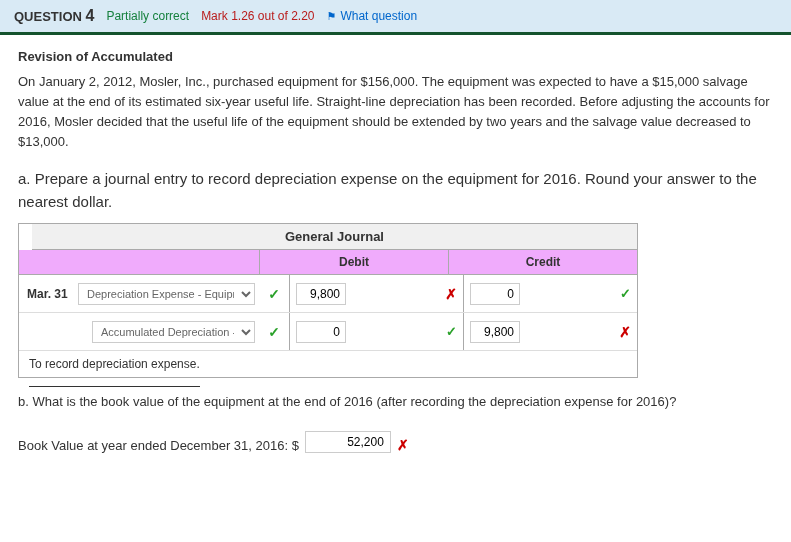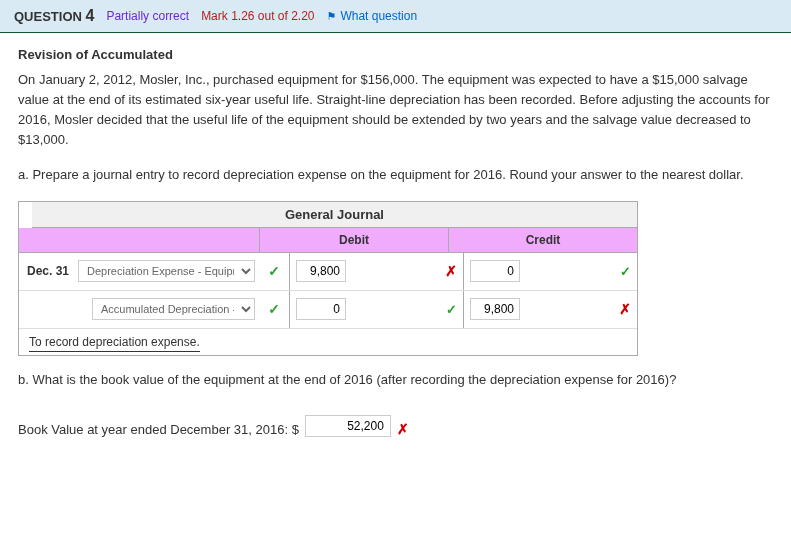--- a/index.html
+++ b/index.html
@@ -7,36 +7,36 @@
       font-family: Arial, sans-serif;
       font-size: 13px;
       background: #fff;
       color: #333;
       width: 791px;
       min-height: 542px;
     }
 
     .top-bar {
       background: #d9eaf5;
-      border-bottom: 1px solid #14532d;
+      border-bottom: 3px solid #14532d;
       padding: 7px 14px;
       display: flex;
       align-items: center;
       gap: 12px;
     }
     .question-label {
       font-weight: bold;
       font-size: 13px;
     }
     .question-num {
       font-size: 16px;
       font-weight: bold;
     }
     .status-badge {
-      color: #6d28d9;
+      color: #15803d;
       font-size: 12px;
       font-weight: normal;
     }
     .mark-text {
       color: #b91c1c;
       font-size: 12px;
     }
     .flag-link {
       color: #0066cc;
       font-size: 12px;
@@ -60,23 +60,23 @@
       margin-bottom: 8px;
     }
 
     .description {
       font-size: 13px;
       line-height: 1.55;
       margin-bottom: 14px;
     }
 
     .question-text {
-      font-size: 13px;
+      font-size: 15px;
       line-height: 1.55;
-      margin-bottom: 16px;
+      margin-bottom: 10px;
     }
 
     
     .journal-container {
       border: 1px solid #aaa;
       margin-bottom: 14px;
       width: 620px;
     }
 
     .journal-header {
@@ -122,21 +122,21 @@
       min-height: 38px;
     }
 
     .journal-row-note {
       padding: 6px 10px;
       font-size: 12px;
       border-bottom: none;
     }
     .journal-row-note span {
       border-bottom: 1px solid #333;
-      padding-bottom: 2px;
+      padding-bottom: 15px;
     }
 
     .date-cell {
       padding: 4px 8px;
       font-size: 12px;
       font-weight: bold;
       text-align: left;
       white-space: nowrap;
     }
 
@@ -198,21 +198,21 @@
     }
 
     
     .book-value-section {
       margin-top: 6px;
     }
 
     .book-value-text {
       font-size: 13px;
       line-height: 1.55;
-      margin-bottom: 25px;
+      margin-bottom: 19px;
     }
 
     .book-value-answer {
       display: flex;
       align-items: flex-end;
       gap: 6px;
       font-size: 13px;
     }
 
     .bv-input {
@@ -254,21 +254,21 @@
     <div class="journal-header">General Journal</div>
 
     <div class="journal-col-headers">
       <div class="col-label"></div>
       <div class="col-label">Debit</div>
       <div class="col-label">Credit</div>
     </div>
 
     <div class="journal-row">
       <div class="date-cell">
-        <span>Dec. 31</span>
+        <span>Mar. 31</span>
       </div>
       <div class="account-select-cell">
         <select class="account-select">
           <option>Depreciation Expense - Equipment</option>
         </select>
       </div>
       <div class="check-cell">
         <span class="check-green">✓</span>
       </div>
       <div class="debit-cell">

